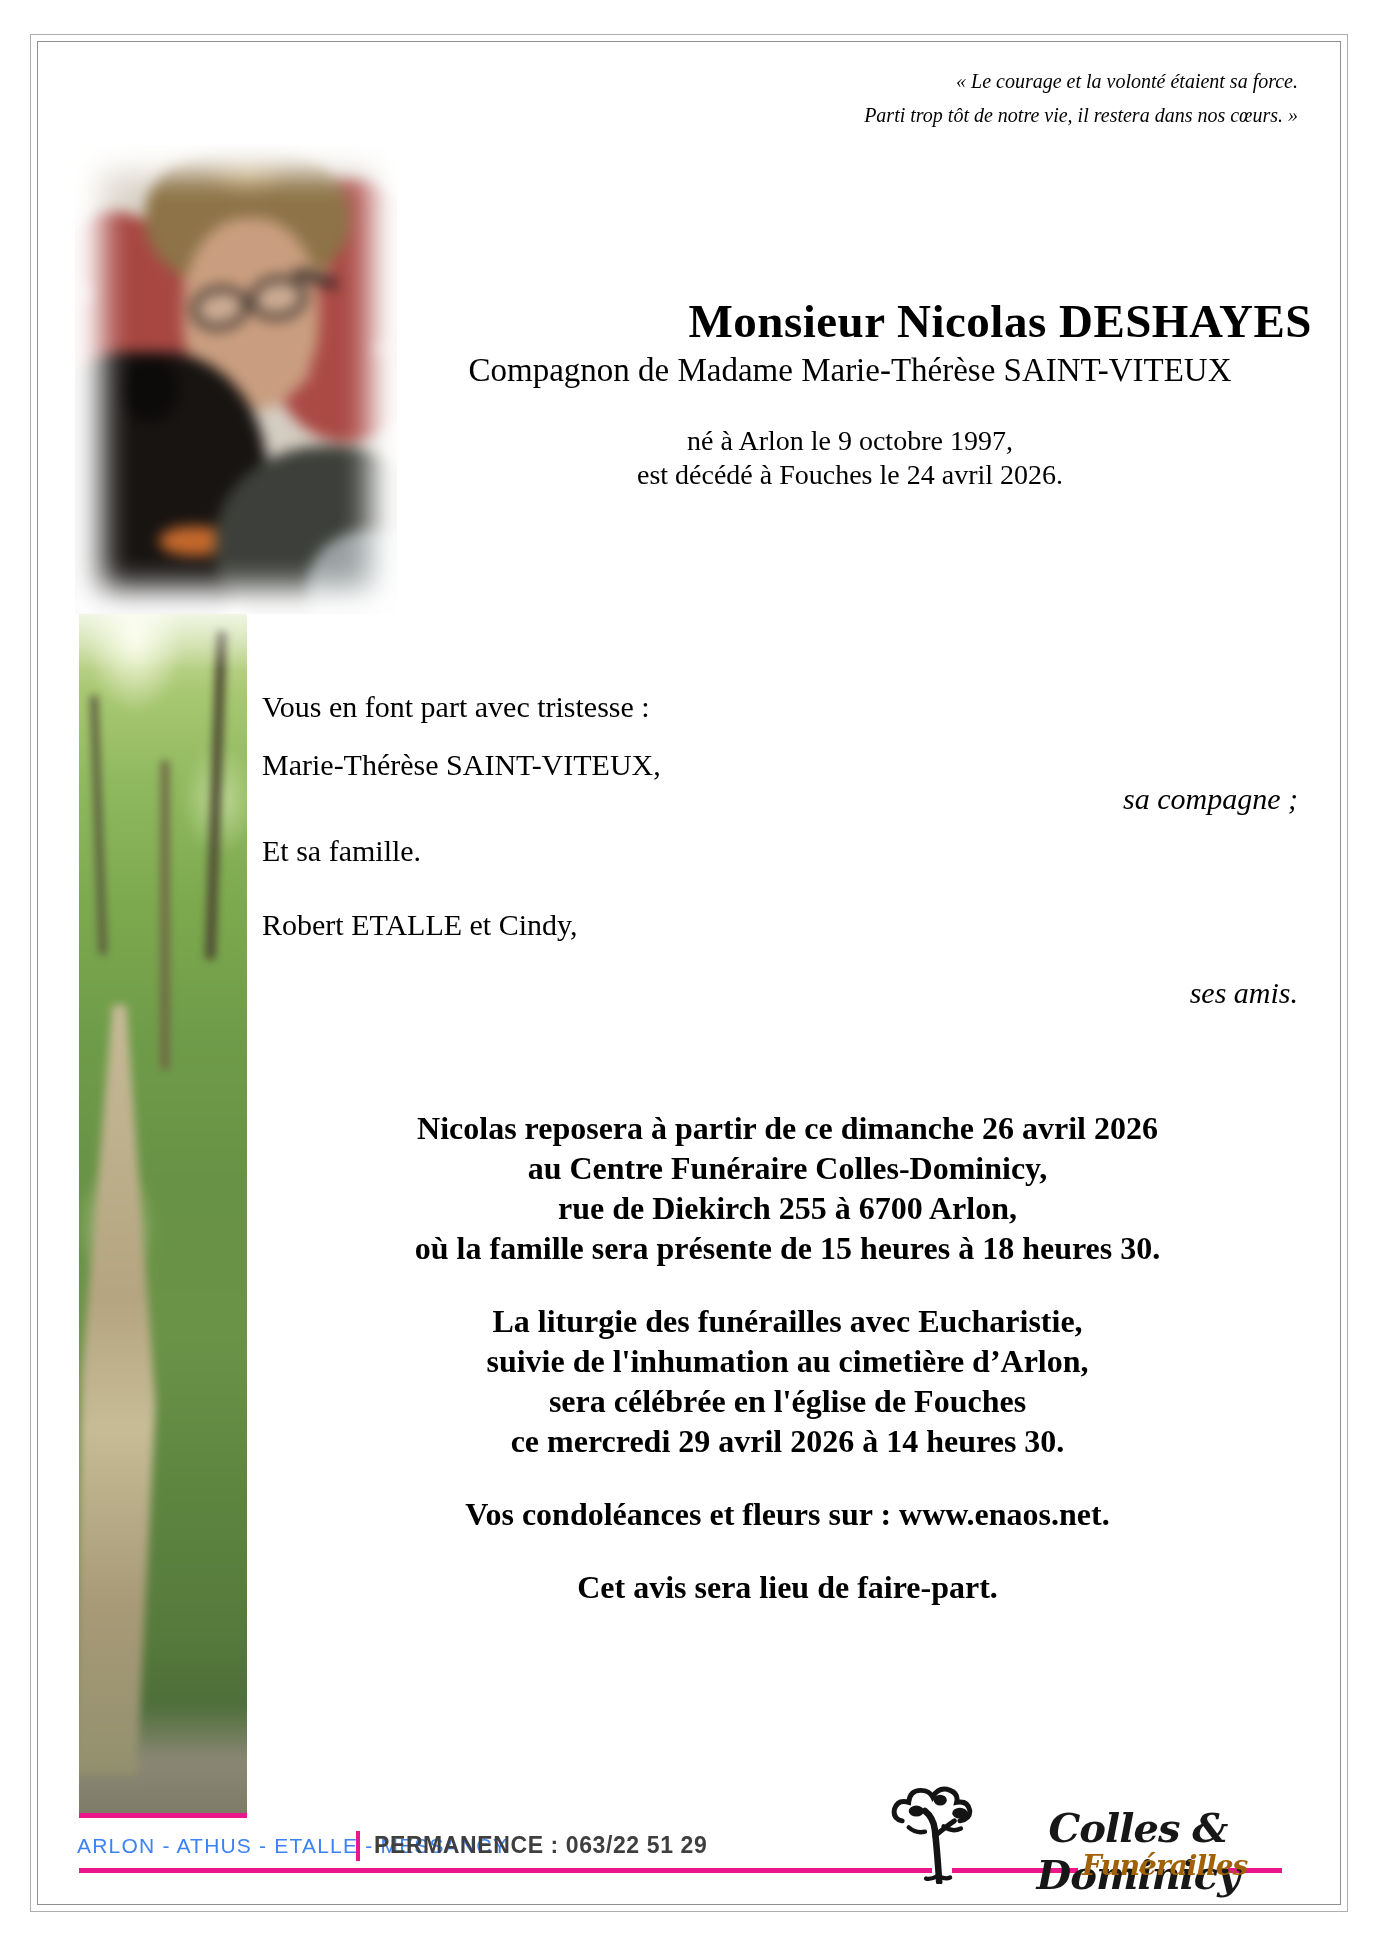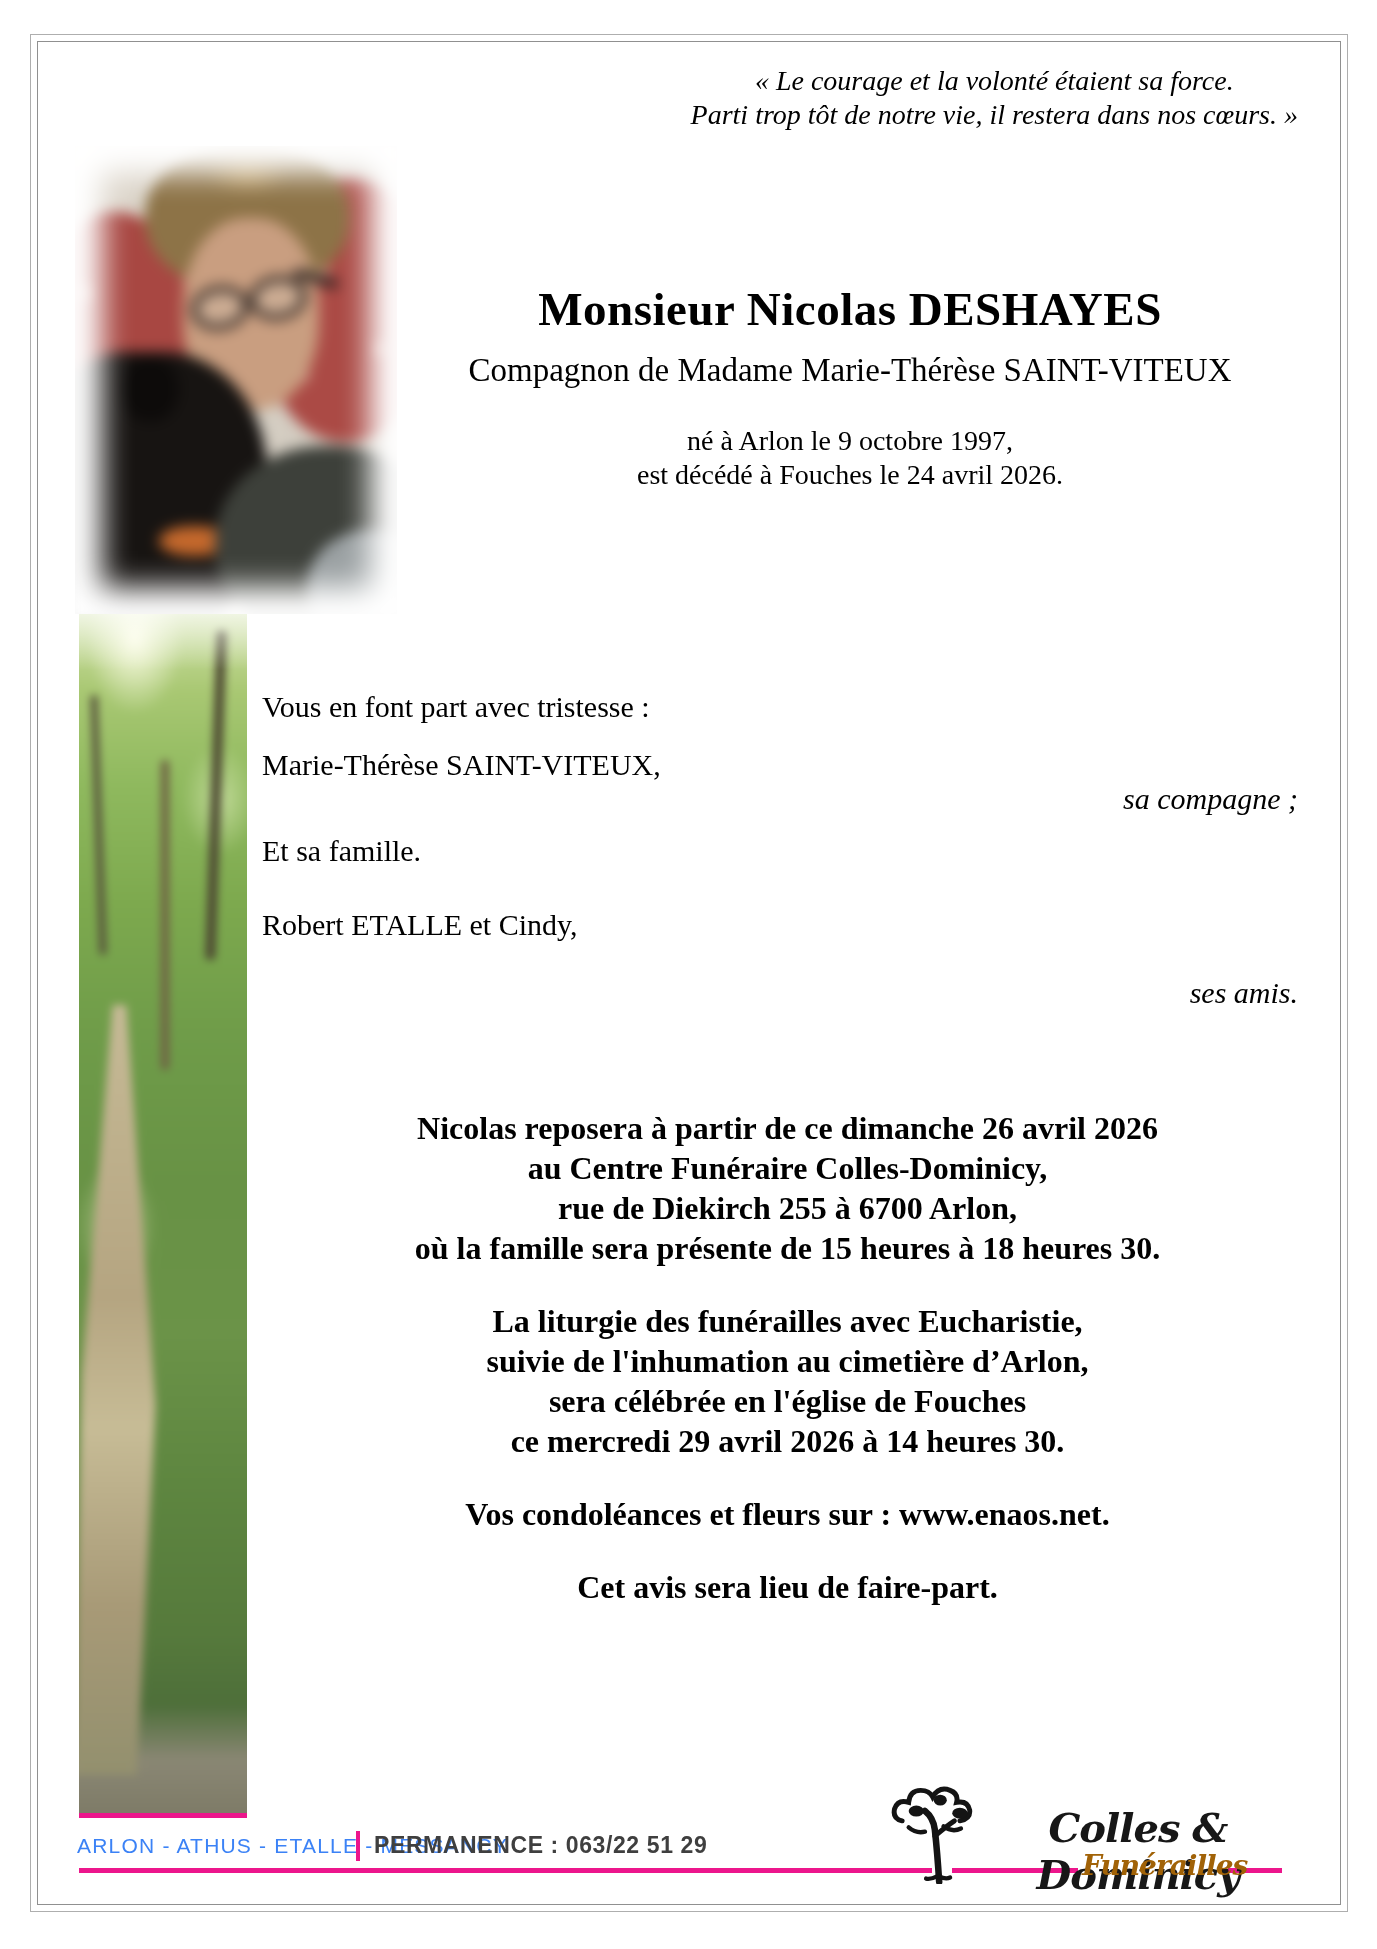--- a/index.html
+++ b/index.html
@@ -6,22 +6,22 @@
   body{
     width:1377px;height:1949px;position:relative;overflow:hidden;
     font-family:"Liberation Serif","DejaVu Serif",serif;color:#000;
   }
   
   .frame{position:absolute;pointer-events:none;}
   .frame.outer{left:30px;top:34px;right:29px;bottom:37px;border:1.5px solid #aeaeae;}
   .frame.inner{left:37px;top:41px;right:36px;bottom:44px;border:1.5px solid #909090;}
 
   
-  .quote{position:absolute;top:64px;right:79px;text-align:center;
-    font-style:italic;font-size:28px;line-height:34px;}
+  .quote{position:absolute;top:64px;right:79px;text-align:right;
+    font-style:italic;font-size:20px;line-height:34px;}
 
   
   .photo{position:absolute;left:75px;top:146px;width:322px;height:468px;overflow:hidden;z-index:3;background:#fff;}
   .photo-art{position:absolute;inset:-12px;filter:blur(7px);
     background:linear-gradient(105deg,#ded7cc 0%,#d6cfc4 55%,#c8c1b5 100%);}
   .blob{position:absolute;border-radius:48%;}
   .chair-l{left:-28px;top:78px;width:158px;height:270px;background:#a84742;
     background-image:radial-gradient(circle 10px at 30% 30%,#d9aba1 0 7px,transparent 8px),
                      radial-gradient(circle 9px at 65% 60%,#d9aba1 0 6px,transparent 7px),
                      radial-gradient(circle 8px at 40% 80%,#cf9f96 0 5px,transparent 6px);}
@@ -62,21 +62,21 @@
   .t3{left:92px;top:185px;width:8px;height:310px;background:#6f6344;}
   .path{position:absolute;left:4px;top:430px;width:86px;height:770px;
     background:linear-gradient(180deg,#c6ba96 0%,#b5a581 38%,#c7bc96 55%,#a89a77 78%,#93906e 100%);
     clip-path:polygon(46% 0,62% 0,96% 52%,74% 100%,0 100%,10% 48%);}
   .forest::after{content:"";position:absolute;inset:0;
     background:linear-gradient(180deg,#ffffff 0px,rgba(255,255,255,0) 85px);}
   .forest-underline{position:absolute;left:79px;top:1813px;width:168px;height:5px;z-index:2;}
 
   
   .head-block{position:absolute;left:400px;width:900px;text-align:center;}
-  .title{top:282px;font-size:47px;font-weight:bold;letter-spacing:.5px;margin:0;}
+  .title{top:282px;font-size:47px;font-weight:bold;letter-spacing:.5px;margin:12px;text-align:right;}
   .subtitle{top:352px;font-size:33px;}
   .dates{top:424px;font-size:28px;line-height:34px;}
 
   
   .ann{position:absolute;font-size:30px;}
   .ann.right{right:79px;font-style:italic;}
   .a-intro{left:262px;top:690px;}
   .a-partner{left:262px;top:748px;}
   .a-compagne{top:782px;}
   .a-famille{left:262px;top:834px;}

